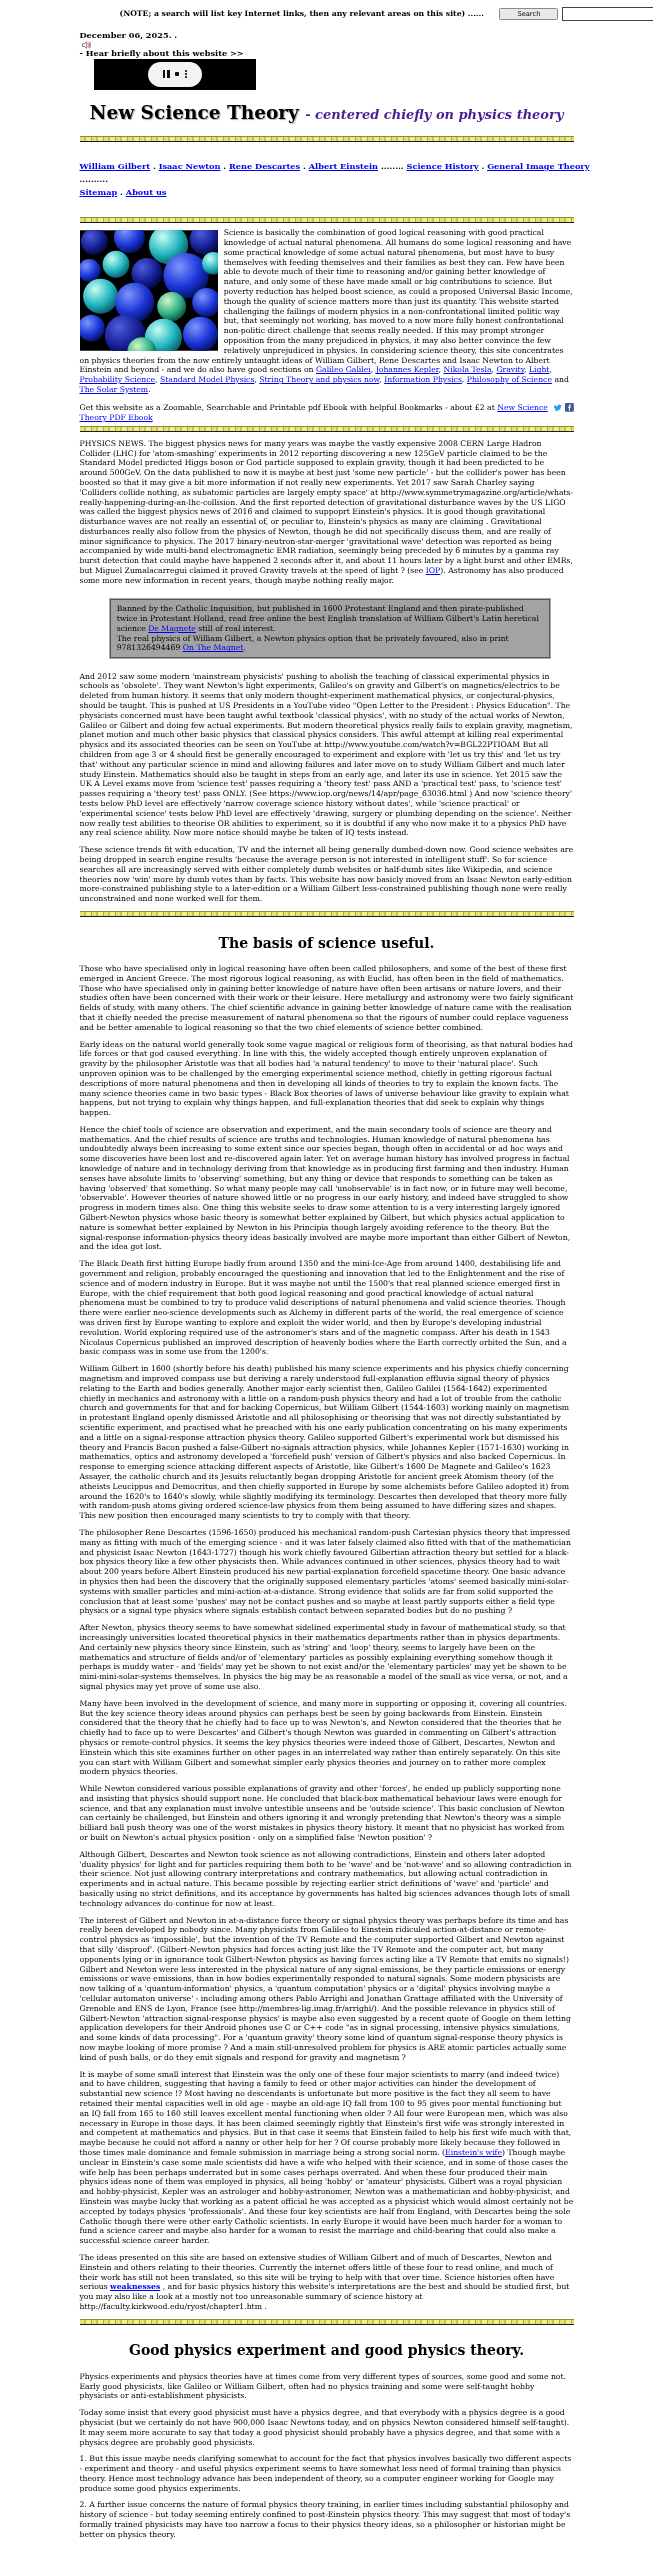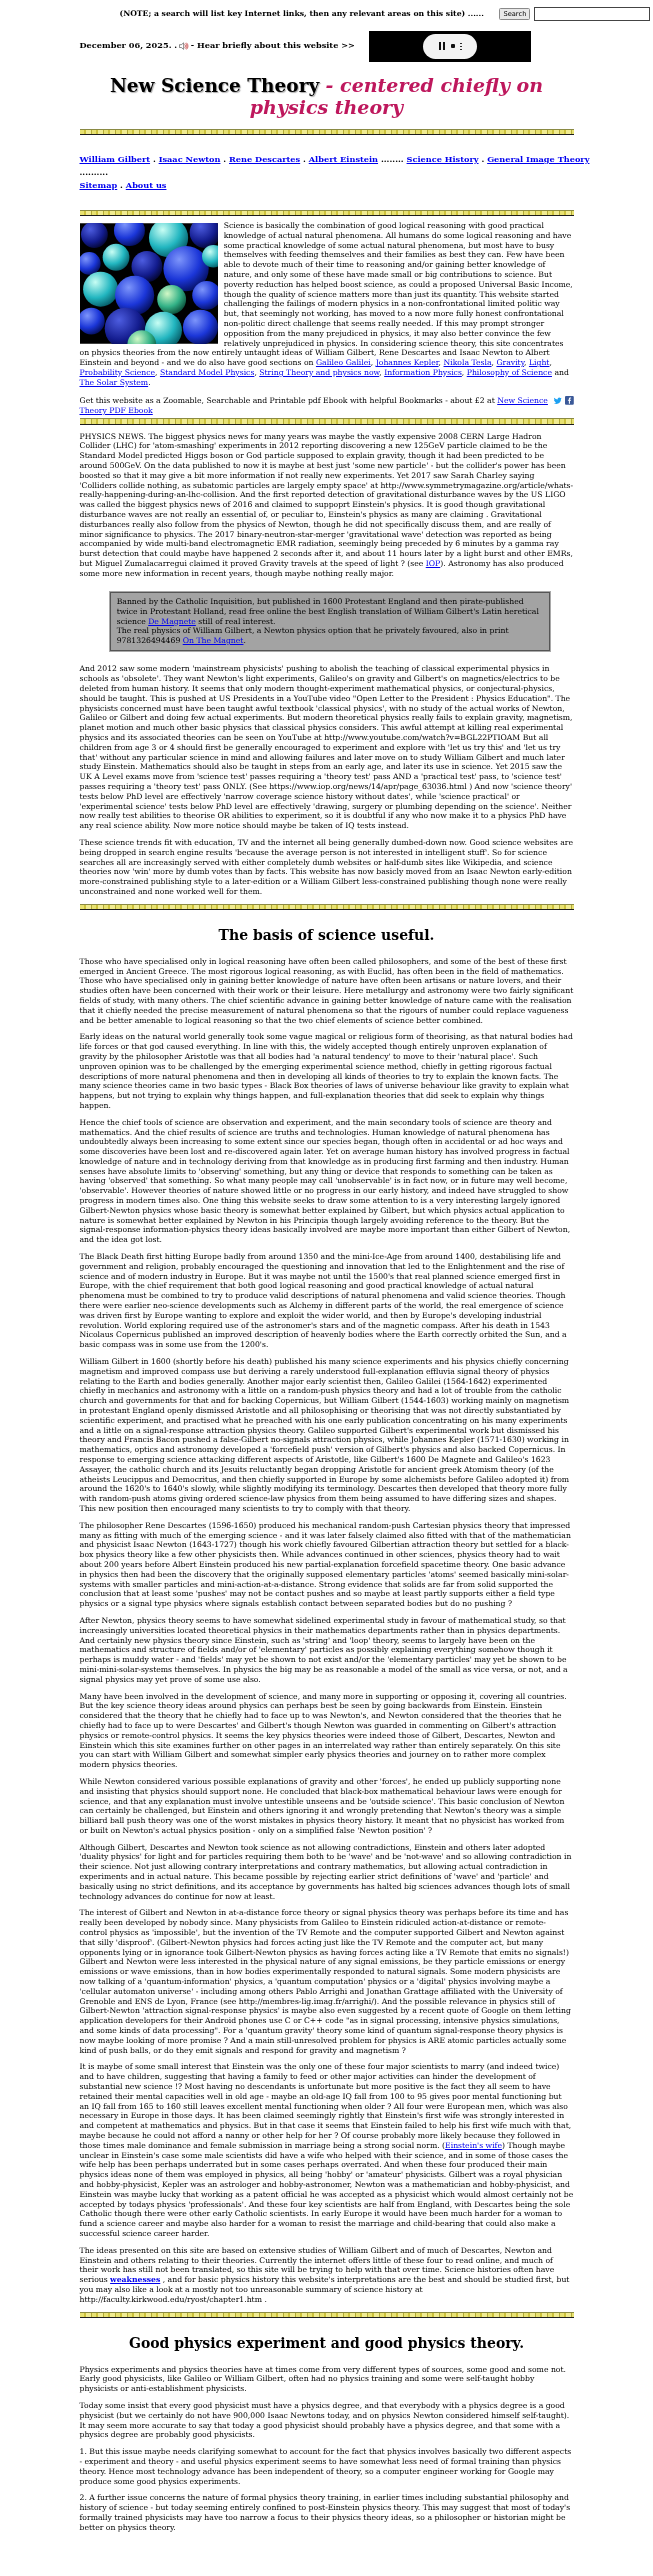--- a/index.html
+++ b/index.html
@@ -6,37 +6,37 @@
   body{width:653px;height:3091px;overflow:hidden;color:#000;
        font-family:"DejaVu Serif", serif;font-size:7.7px;line-height:9.8px;}
   .container{width:494px;margin:0 auto;}
   p{margin:7px 0;}
   a.lnk{color:#0000EE;text-decoration:underline;cursor:pointer;}
   a.lnk.bold{font-weight:bold;}
   
   .search-row{display:flex;align-items:center;padding:7.2px 0 2.1px 40px;font-weight:bold;font-size:7.7px;}
   .search-row .note{white-space:nowrap;}
   .search-btn{margin-left:15.5px;font-family:"DejaVu Sans",sans-serif;font-size:6.7px;
-     padding:1px 3px;background:#e8e8e8;border:0.5px solid #8a8a8a;border-radius:1.5px;cursor:pointer;}
+     padding:1px 17px;background:#e8e8e8;border:0.5px solid #8a8a8a;border-radius:1.5px;cursor:pointer;}
   .search-input{margin-left:4.1px;width:110px;height:10.3px;border:0.5px solid #444;background:#fff;}
   
-  .date-row{display:flex;align-items:center;margin-top:7.2px;}
+  .date-row{display:flex;margin-top:7.2px;flex-direction:column;}
   .date-text{font-weight:bold;font-size:8.2px;}
   .speaker{margin:0 2.1px;}
   .player{margin-left:14.4px;width:162px;height:31px;background:#000;display:flex;align-items:center;justify-content:center;cursor:pointer;}
   .pill{width:54px;height:25px;background:#f3f3f3;border-radius:12.4px;display:flex;align-items:center;justify-content:center;gap:5.7px;}
   .pause-bars{display:flex;gap:2.1px;}
   .pause-bars i{display:block;width:2.1px;height:8.2px;background:#111;}
   .stop-sq{width:4.1px;height:4.1px;background:#111;border-radius:1px;}
   .menu-dots{display:flex;flex-direction:column;gap:1.5px;}
   .menu-dots i{width:1.5px;height:1.5px;background:#111;border-radius:50%;display:block;}
   
   h1{font-size:18.5px;line-height:20.6px;text-align:center;margin:13.4px 0 10.3px;font-weight:bold;
      text-shadow:1px 1px 1px #aaa;}
-  h1 .sub{color:#be185d;font-style:italic;font-size:19px;text-shadow:none;font-weight:bold;}
+  h1 .sub{color:#4c1d95;font-style:italic;font-size:13px;text-shadow:none;font-weight:bold;}
   
   .divider{height:4.1px;margin:3.1px 0;
     background:repeating-linear-gradient(90deg,#e8e272 0 4.1px,#cdc23c 4.1px 5.7px,#f1ec92 5.7px 10.8px,#b3aa35 10.8px 12px);
     border-top:0.5px solid #8a8a43;border-bottom:1px solid #1c1c1c;}
   .navbar{margin-top:8.2px;}
   .navlinks{margin:18px 0;font-weight:bold;font-size:8.2px;line-height:13px;width:520px;}
   
   .intro{margin-top:5.2px;}
   .intro-img{float:left;margin:2.1px 6.2px 2.1px 0;display:block;}
   .ebook{clear:both;margin:8.2px 0 3.1px;}

